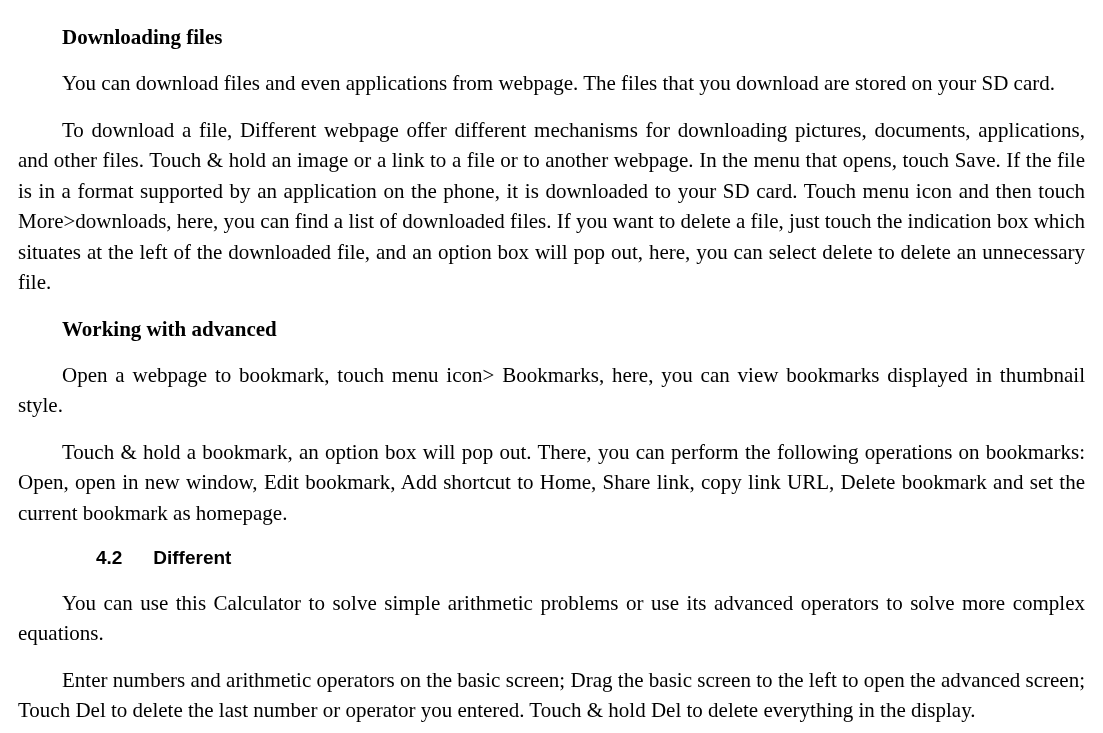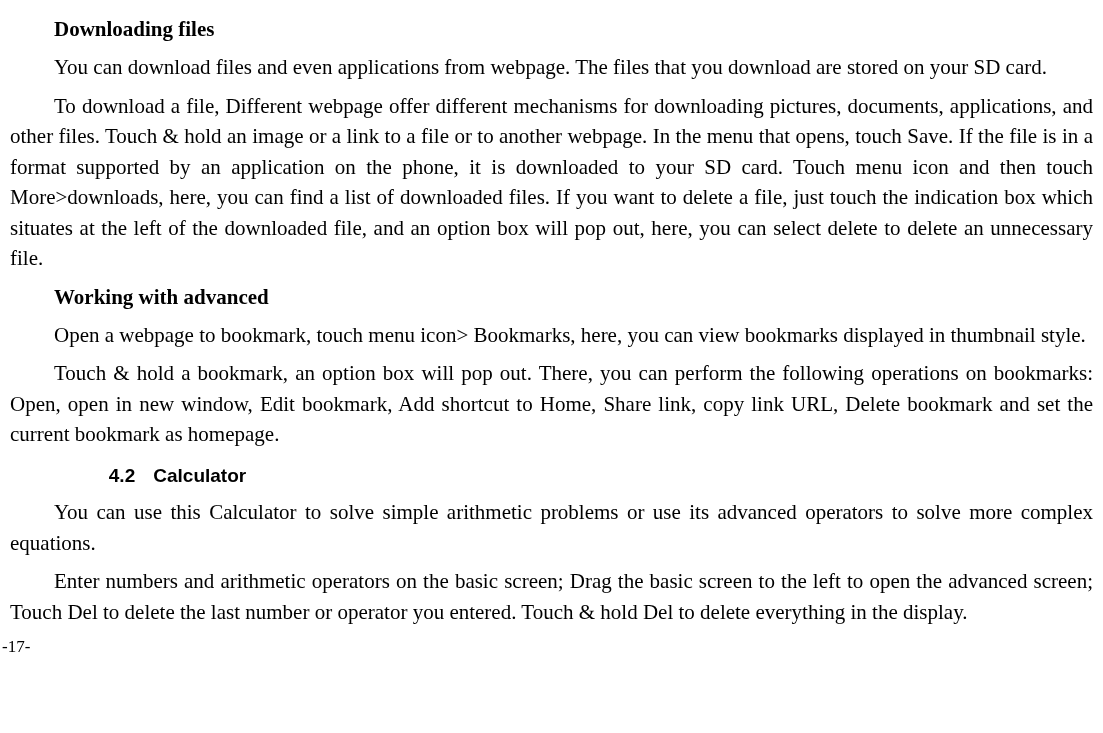--- a/index.html
+++ b/index.html
@@ -8,60 +8,59 @@
     line-height: 1.45;
     color: #000;
     background: #fff;
     margin: 0;
     padding: 6px 2px 0 2px;
     width: 1103px;
     box-sizing: border-box;
   }
   .para {
     text-align: justify;
-    margin: 8px;
+    margin: 16px;
   }
   .indent {
     text-indent: 44px;
   }
   .bold {
     font-weight: bold;
   }
   .section-heading {
     font-family: Arial, Helvetica, sans-serif;
     font-weight: bold;
     font-size: 19px;
     margin: 12px 0 8px 94px;
   }
   .page-number {
     font-size: 17px;
   }
   .num {
     display: inline-block;
     width: 52px;
-    text-align: center;
   }
 </style>
 </head>
 <body>
 
 <p class="para bold indent">Downloading files</p>
 
 <p class="para indent">You can download files and even applications from webpage. The files that you download are stored on your SD card.</p>
 
 <p class="para indent" style="text-align-last: justify;">To download a file, Different webpage offer different mechanisms for downloading pictures, documents, applications, and other files. Touch &amp; hold an image or a link to a file or to another webpage. In the menu that opens, touch Save. If the file is in a format supported by an application on the phone, it is downloaded to your SD card. Touch menu icon and then touch More&gt;downloads, here, you can find a list of downloaded files. If you want to delete a file, just touch the indication box which situates at the left of the downloaded file, and an option box will pop out, here, you can select delete to delete an unnecessary file.</p>
 
 <p class="para bold indent">Working with advanced</p>
 
 <p class="para indent">Open a webpage to bookmark, touch menu icon&gt; Bookmarks, here, you can view bookmarks displayed in thumbnail style.</p>
 
 <p class="para indent">Touch &amp; hold a bookmark, an option box will pop out. There, you can perform the following operations on bookmarks: Open, open in new window, Edit bookmark, Add shortcut to Home, Share link, copy link URL, Delete bookmark and set the current bookmark as homepage.</p>
 
 <div class="section-heading">
   <span class="num">4.2</span>
-  <span>Calculator</span>
+  <span>Different</span>
 </div>
 
 <p class="para indent">You can use this Calculator to solve simple arithmetic problems or use its advanced operators to solve more complex equations.</p>
 
 <p class="para indent">Enter numbers and arithmetic operators on the basic screen; Drag the basic screen to the left to open the advanced screen; Touch Del to delete the last number or operator you entered. Touch &amp; hold Del to delete everything in the display.</p>
 
 <div class="page-number">-17-</div>
 
 </body></html>

